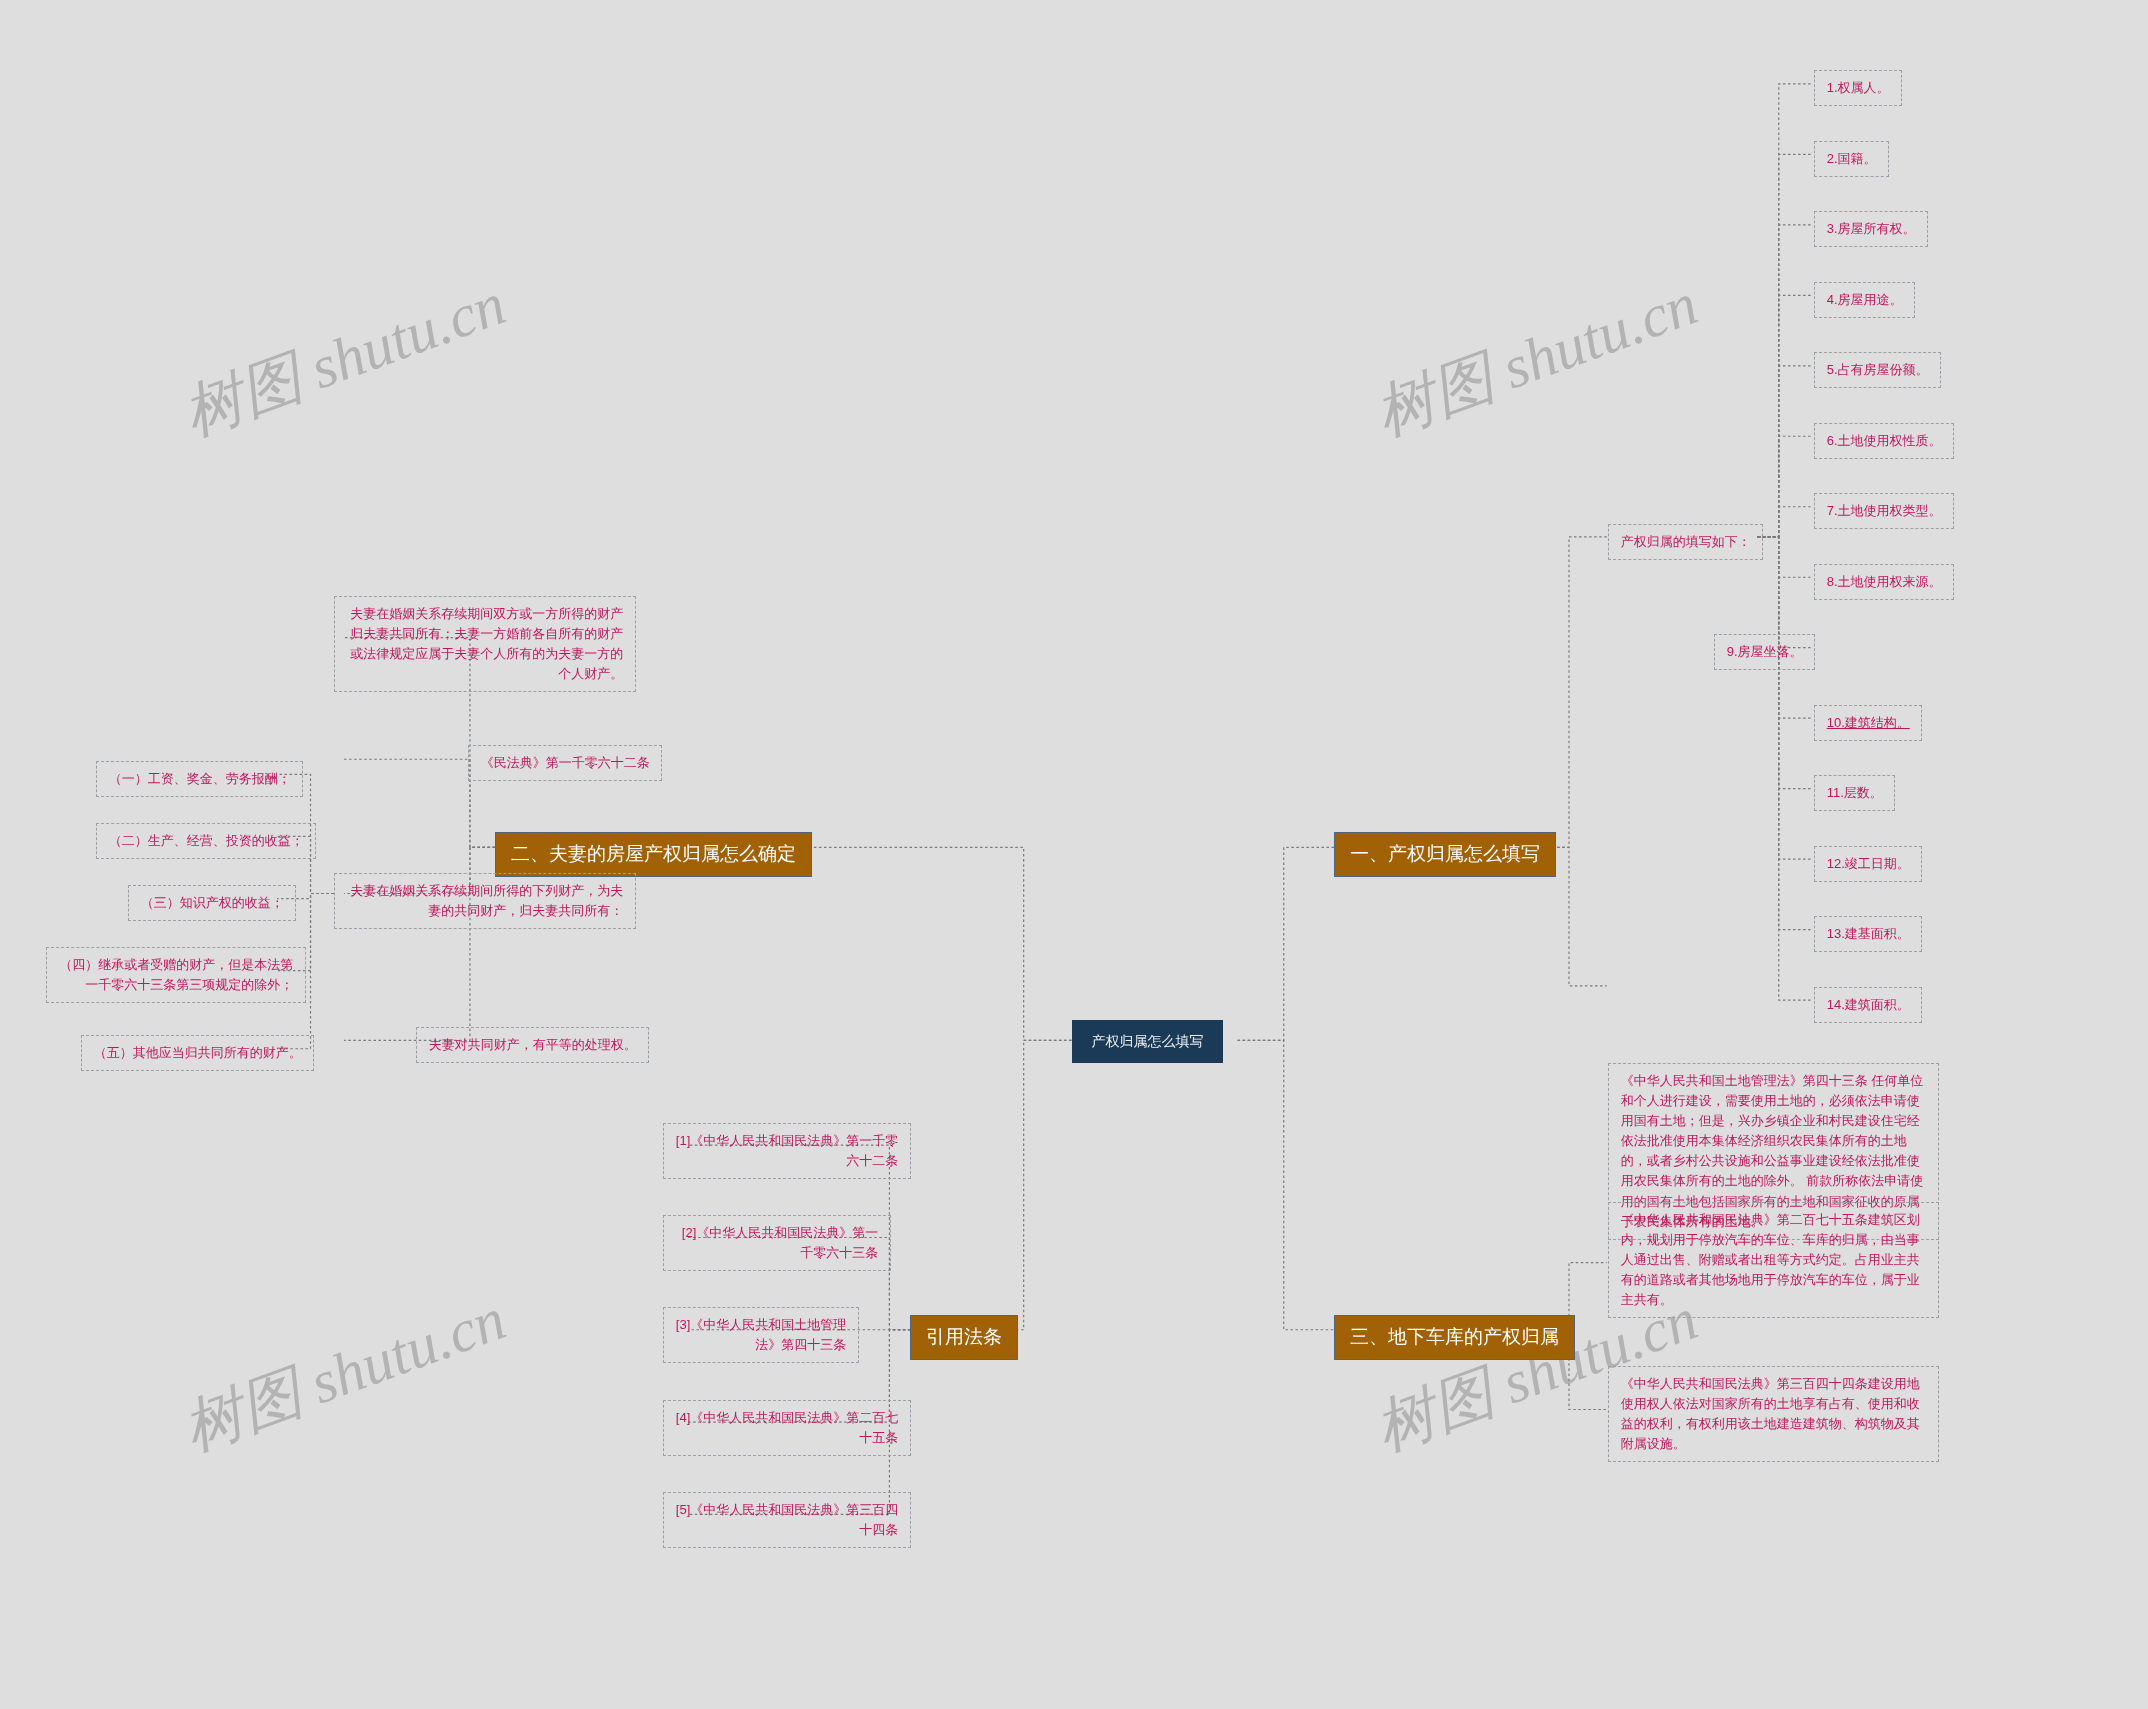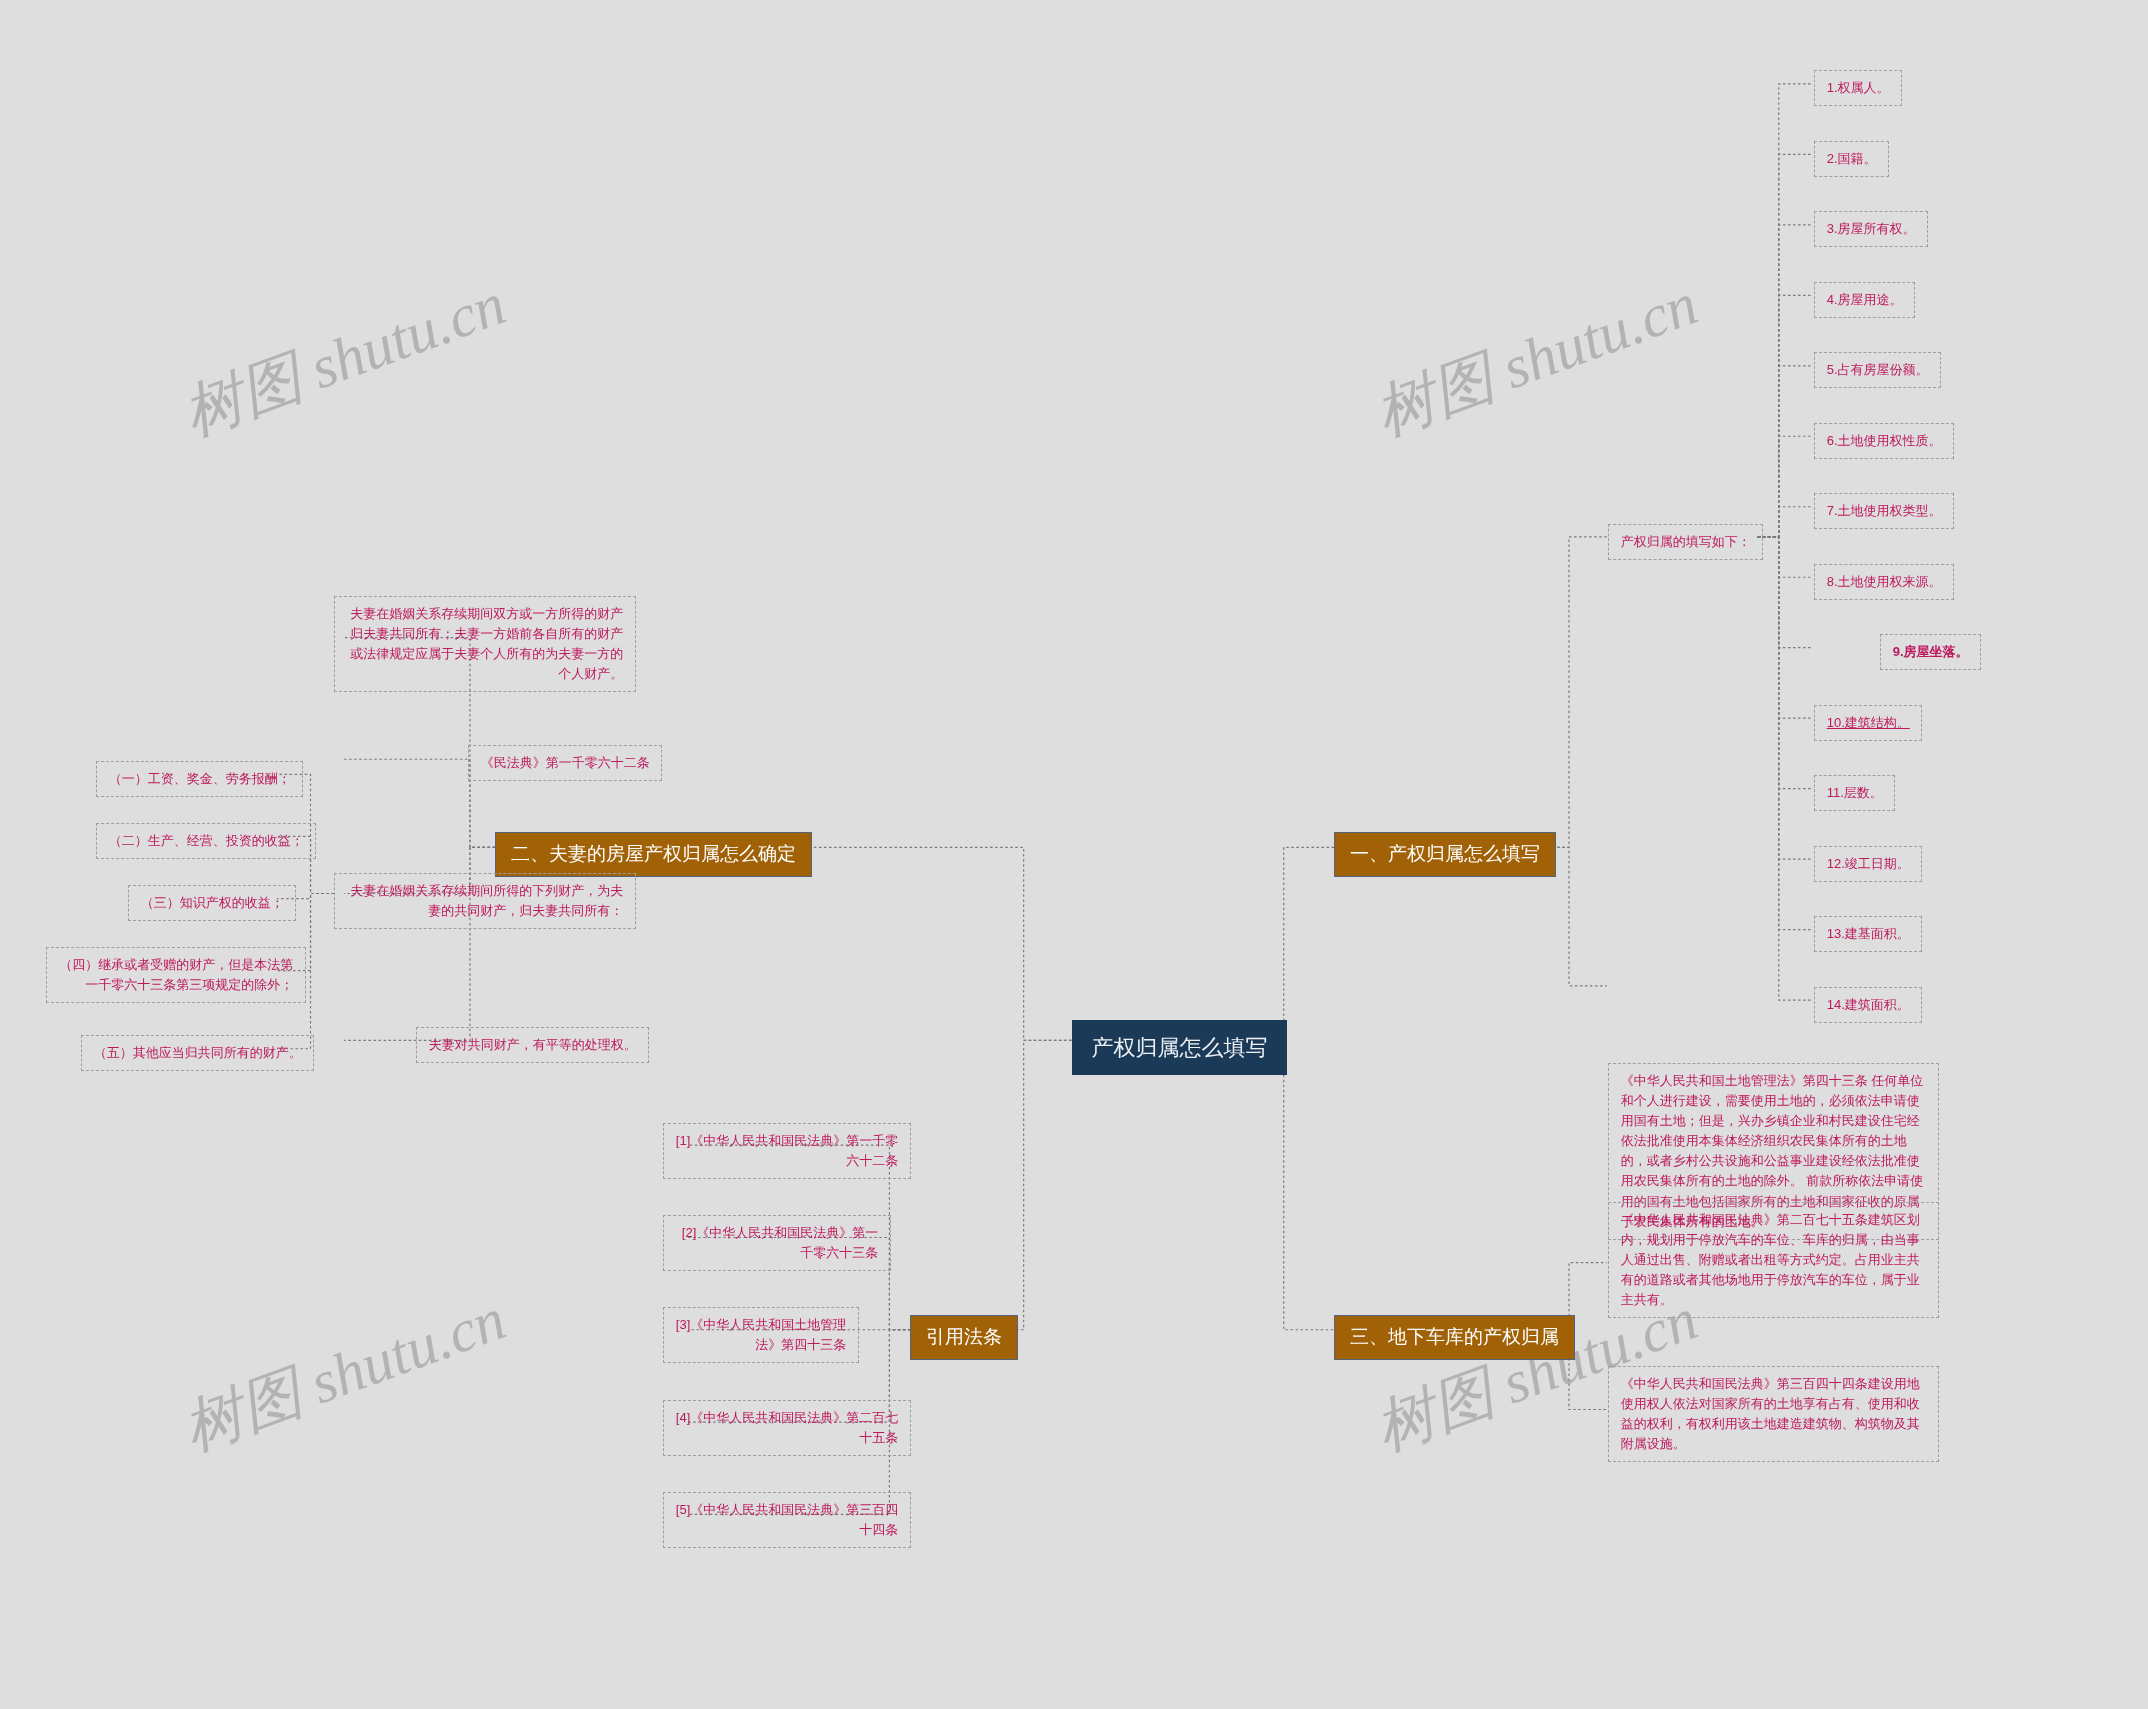--- a/index.html
+++ b/index.html
@@ -20,21 +20,21 @@
     height: 1709px;
     pointer-events: none;
   }
   .node {
     position: absolute;
     box-sizing: border-box;
   }
   .root {
     background: #1b3a57;
     color: #ecf0f3;
-    font-size: 22px;
+    font-size: 14px;
     padding: 11.7px 18.5px;
     border: 0.8px solid #1b3a57;
     text-align: center;
     white-space: nowrap;
   }
   .branch {
     background: #a16207;
     color: #fff;
     font-size: 19px;
     padding: 8.4px 15px;
@@ -134,21 +134,21 @@
 <div class="node leaf tiny" style="left:1608px; top:524px;">产权归属的填写如下：</div>
 
 <div class="node leaf tiny" style="left:1814px; top:70px;">1.权属人。</div>
 <div class="node leaf tiny" style="left:1814px; top:141px;">2.国籍。</div>
 <div class="node leaf tiny" style="left:1814px; top:211px;">3.房屋所有权。</div>
 <div class="node leaf tiny" style="left:1814px; top:282px;">4.房屋用途。</div>
 <div class="node leaf tiny" style="left:1814px; top:352px;">5.占有房屋份额。</div>
 <div class="node leaf tiny" style="left:1814px; top:423px;">6.土地使用权性质。</div>
 <div class="node leaf tiny" style="left:1814px; top:493px;">7.土地使用权类型。</div>
 <div class="node leaf tiny" style="left:1814px; top:564px;">8.土地使用权来源。</div>
-<div class="node leaf tiny" style="left:1880px; top:634px;font-weight:bold;">9.房屋坐落。</div>
+<div class="node leaf tiny" style="left:1714px; top:634px;">9.房屋坐落。</div>
 <div class="node leaf tiny" style="left:1814px; top:705px;text-decoration:underline;">10.建筑结构。</div>
 <div class="node leaf tiny" style="left:1814px; top:775px;">11.层数。</div>
 <div class="node leaf tiny" style="left:1814px; top:846px;">12.竣工日期。</div>
 <div class="node leaf tiny" style="left:1814px; top:916px;">13.建基面积。</div>
 <div class="node leaf tiny" style="left:1814px; top:987px;">14.建筑面积。</div>
 
 <div class="node leaf wide" style="left:1608px; top:1063px;">《中华人民共和国土地管理法》第四十三条 任何单位和个人进行建设，需要使用土地的，必须依法申请使用国有土地；但是，兴办乡镇企业和村民建设住宅经依法批准使用本集体经济组织农民集体所有的土地的，或者乡村公共设施和公益事业建设经依法批准使用农民集体所有的土地的除外。 前款所称依法申请使用的国有土地包括国家所有的土地和国家征收的原属于农民集体所有的土地。</div>
 
 <div class="node branch" style="left:1334px; top:1315px;">三、地下车库的产权归属</div>
 <div class="node leaf wide" style="left:1608px; top:1202px;">《中华人民共和国民法典》第二百七十五条建筑区划内，规划用于停放汽车的车位、车库的归属，由当事人通过出售、附赠或者出租等方式约定。占用业主共有的道路或者其他场地用于停放汽车的车位，属于业主共有。</div>

